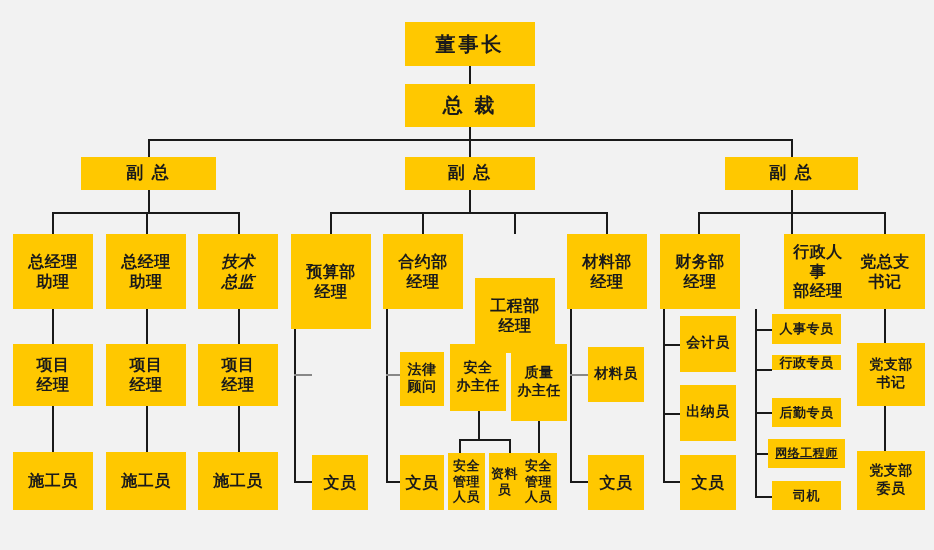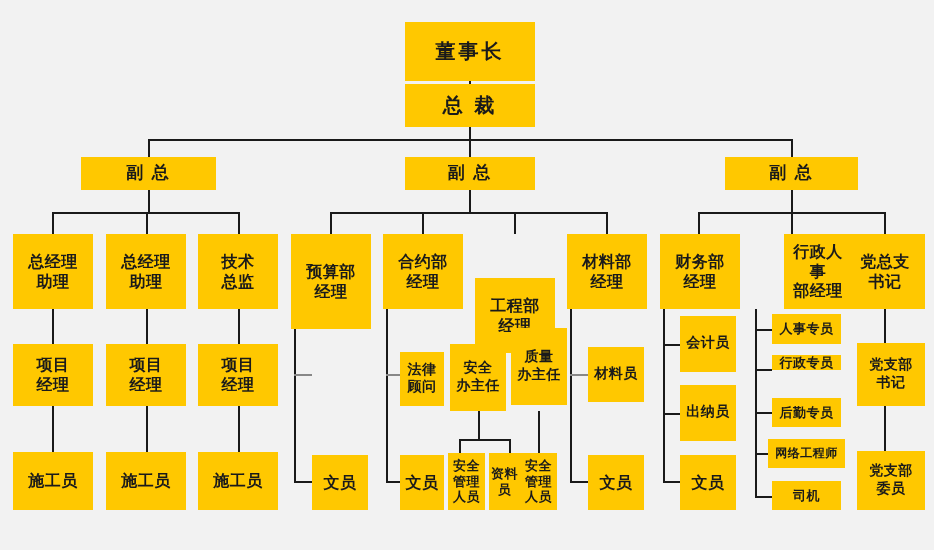--- a/index.html
+++ b/index.html
@@ -25,21 +25,21 @@
     box-sizing:border-box;
     z-index:3;
     white-space:pre-line;
     padding:0 2px;
   }
   .sz-xl{font-size:20px;letter-spacing:3px;}
   .sz-lg{font-size:17px;letter-spacing:2px;}
   .sz-md{font-size:16px;text-align:center;}
   .sz-sm{font-size:14px;font-family:Liberation Mono, monospace;}
   .sz-xs{font-size:13px;}
-  .sz-xxs{font-size:12px;}
+  .sz-xxs{font-size:12px;text-decoration:underline;}
 
   .ln{position:absolute;background:#1a1a1a;z-index:1;}
   .ln.h{height:2px;}
   .ln.v{width:2px;}
   .ln.grey{background:#888;}
 </style>
 </head>
 <body>
 
 <div id="chart">
@@ -110,32 +110,32 @@
   <div class="ln v" style="left:755px;top:309px;height:188px;"></div>
   <div class="ln h" style="left:755px;top:329px;width:17px;"></div>
   <div class="ln h" style="left:755px;top:369px;width:17px;"></div>
   <div class="ln h" style="left:755px;top:412px;width:17px;"></div>
   <div class="ln h" style="left:755px;top:453px;width:13px;"></div>
   <div class="ln h" style="left:755px;top:496px;width:17px;"></div>
 
   <div class="ln v" style="left:884px;top:309px;height:34px;"></div>
   <div class="ln v" style="left:884px;top:406px;height:45px;"></div>
 
-  <div class="node sz-xl" style="left:405px;top:22px;width:130px;height:59px;">董事长</div>
+  <div class="node sz-xl" style="left:405px;top:22px;width:130px;height:44px;">董事长</div>
   <div class="node sz-xl" style="left:405px;top:84px;width:130px;height:43px;">总 裁</div>
 
   <div class="node sz-lg" style="left:81px;top:157px;width:135px;height:33px;">副 总</div>
   <div class="node sz-lg" style="left:405px;top:157px;width:130px;height:33px;">副 总</div>
   <div class="node sz-lg" style="left:725px;top:157px;width:133px;height:33px;">副 总</div>
 
   <div class="node sz-md" style="left:13px;top:234px;width:80px;height:75px;">总经理
 助理</div>
   <div class="node sz-md" style="left:106px;top:234px;width:80px;height:75px;">总经理
 助理</div>
-  <div class="node sz-md" style="left:198px;top:234px;width:80px;height:75px;">技术
+  <div class="node sz-md" style="left:198px;top:234px;width:80px;height:75px;font-style:italic;">技术
 总监</div>
   <div class="node sz-md" style="left:291px;top:234px;width:80px;height:95px;">预算部
 经理</div>
   <div class="node sz-md" style="left:383px;top:234px;width:80px;height:75px;">合约部
 经理</div>
   <div class="node sz-md" style="left:475px;top:234px;width:80px;height:75px;margin-top:44px;">工程部
 经理</div>
   <div class="node sz-md" style="left:567px;top:234px;width:80px;height:75px;">材料部
 经理</div>
   <div class="node sz-md" style="left:660px;top:234px;width:80px;height:75px;">财务部
@@ -157,21 +157,21 @@
   <div class="node sz-md" style="left:198px;top:452px;width:80px;height:58px;">施工员</div>
 
   <div class="node sz-md" style="left:312px;top:455px;width:56px;height:55px;">文员</div>
 
   <div class="node sz-sm" style="left:400px;top:352px;width:44px;height:54px;">法律
 顾问</div>
   <div class="node sz-md" style="left:400px;top:455px;width:44px;height:55px;">文员</div>
 
   <div class="node sz-sm" style="left:450px;top:344px;width:56px;height:67px;">安全
 办主任</div>
-  <div class="node sz-sm" style="left:511px;top:328px;width:56px;height:77px;">质量
+  <div class="node sz-sm" style="left:511px;top:344px;width:56px;height:77px;">质量
 办主任</div>
 
   <div class="node sz-xs" style="left:448px;top:453px;width:37px;height:57px;">安全
 管理
 人员</div>
   <div class="node sz-xs" style="left:489px;top:453px;width:31px;height:57px;">资料
 员</div>
   <div class="node sz-xs" style="left:520px;top:453px;width:37px;height:57px;">安全
 管理
 人员</div>

